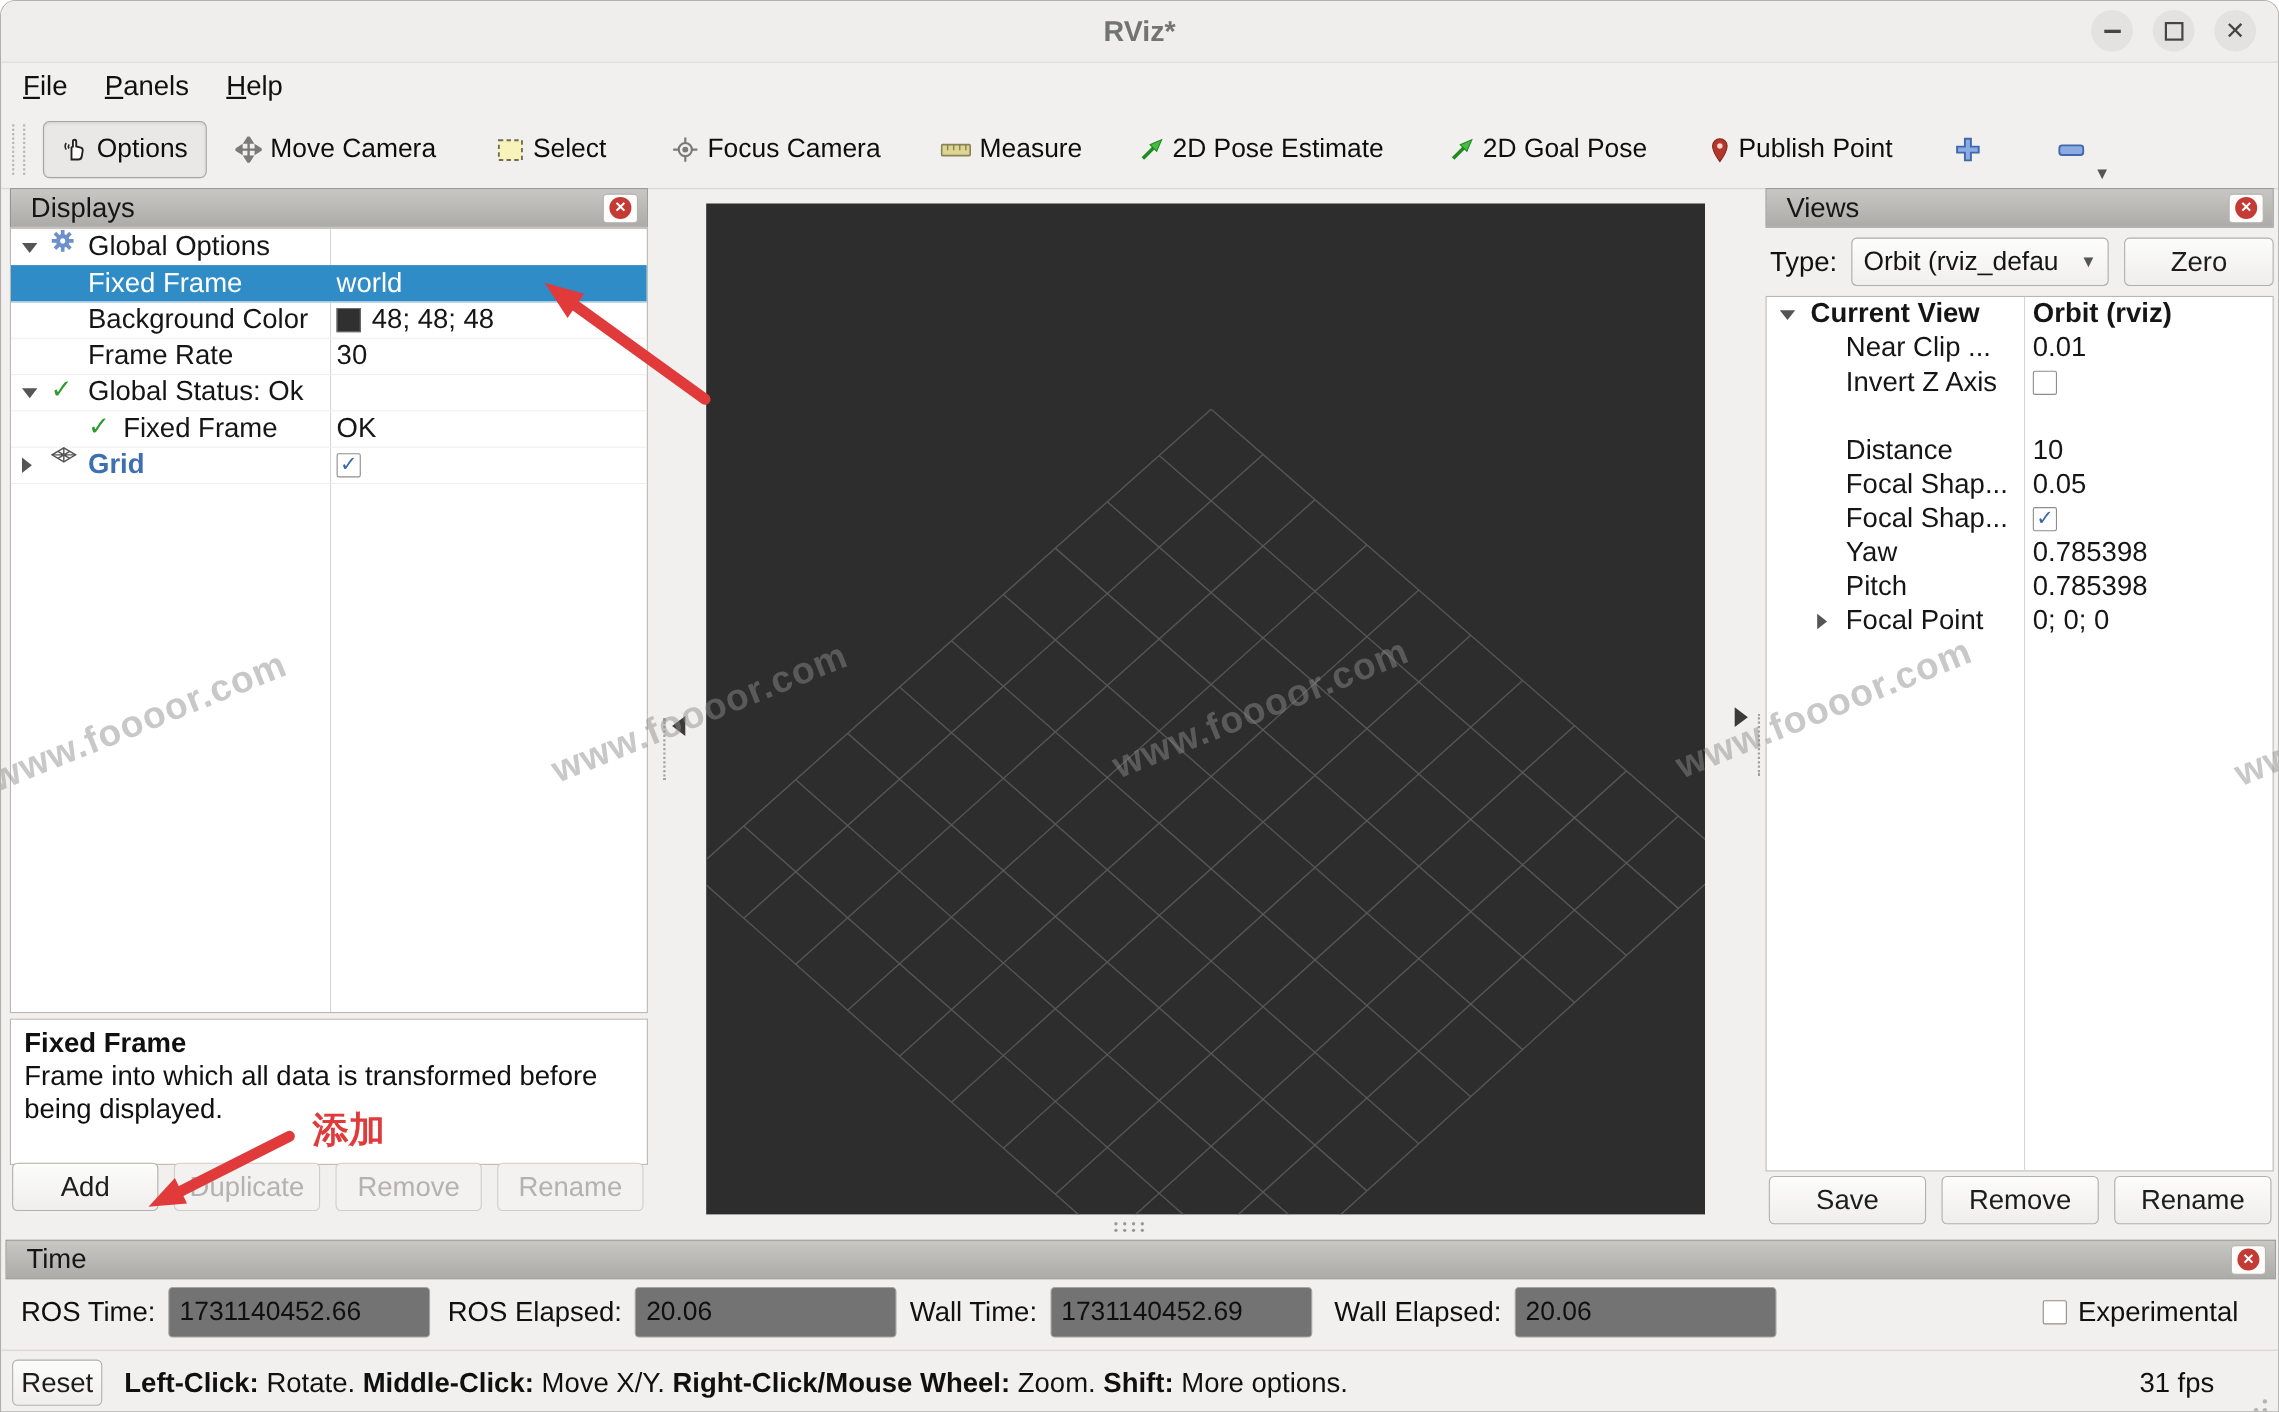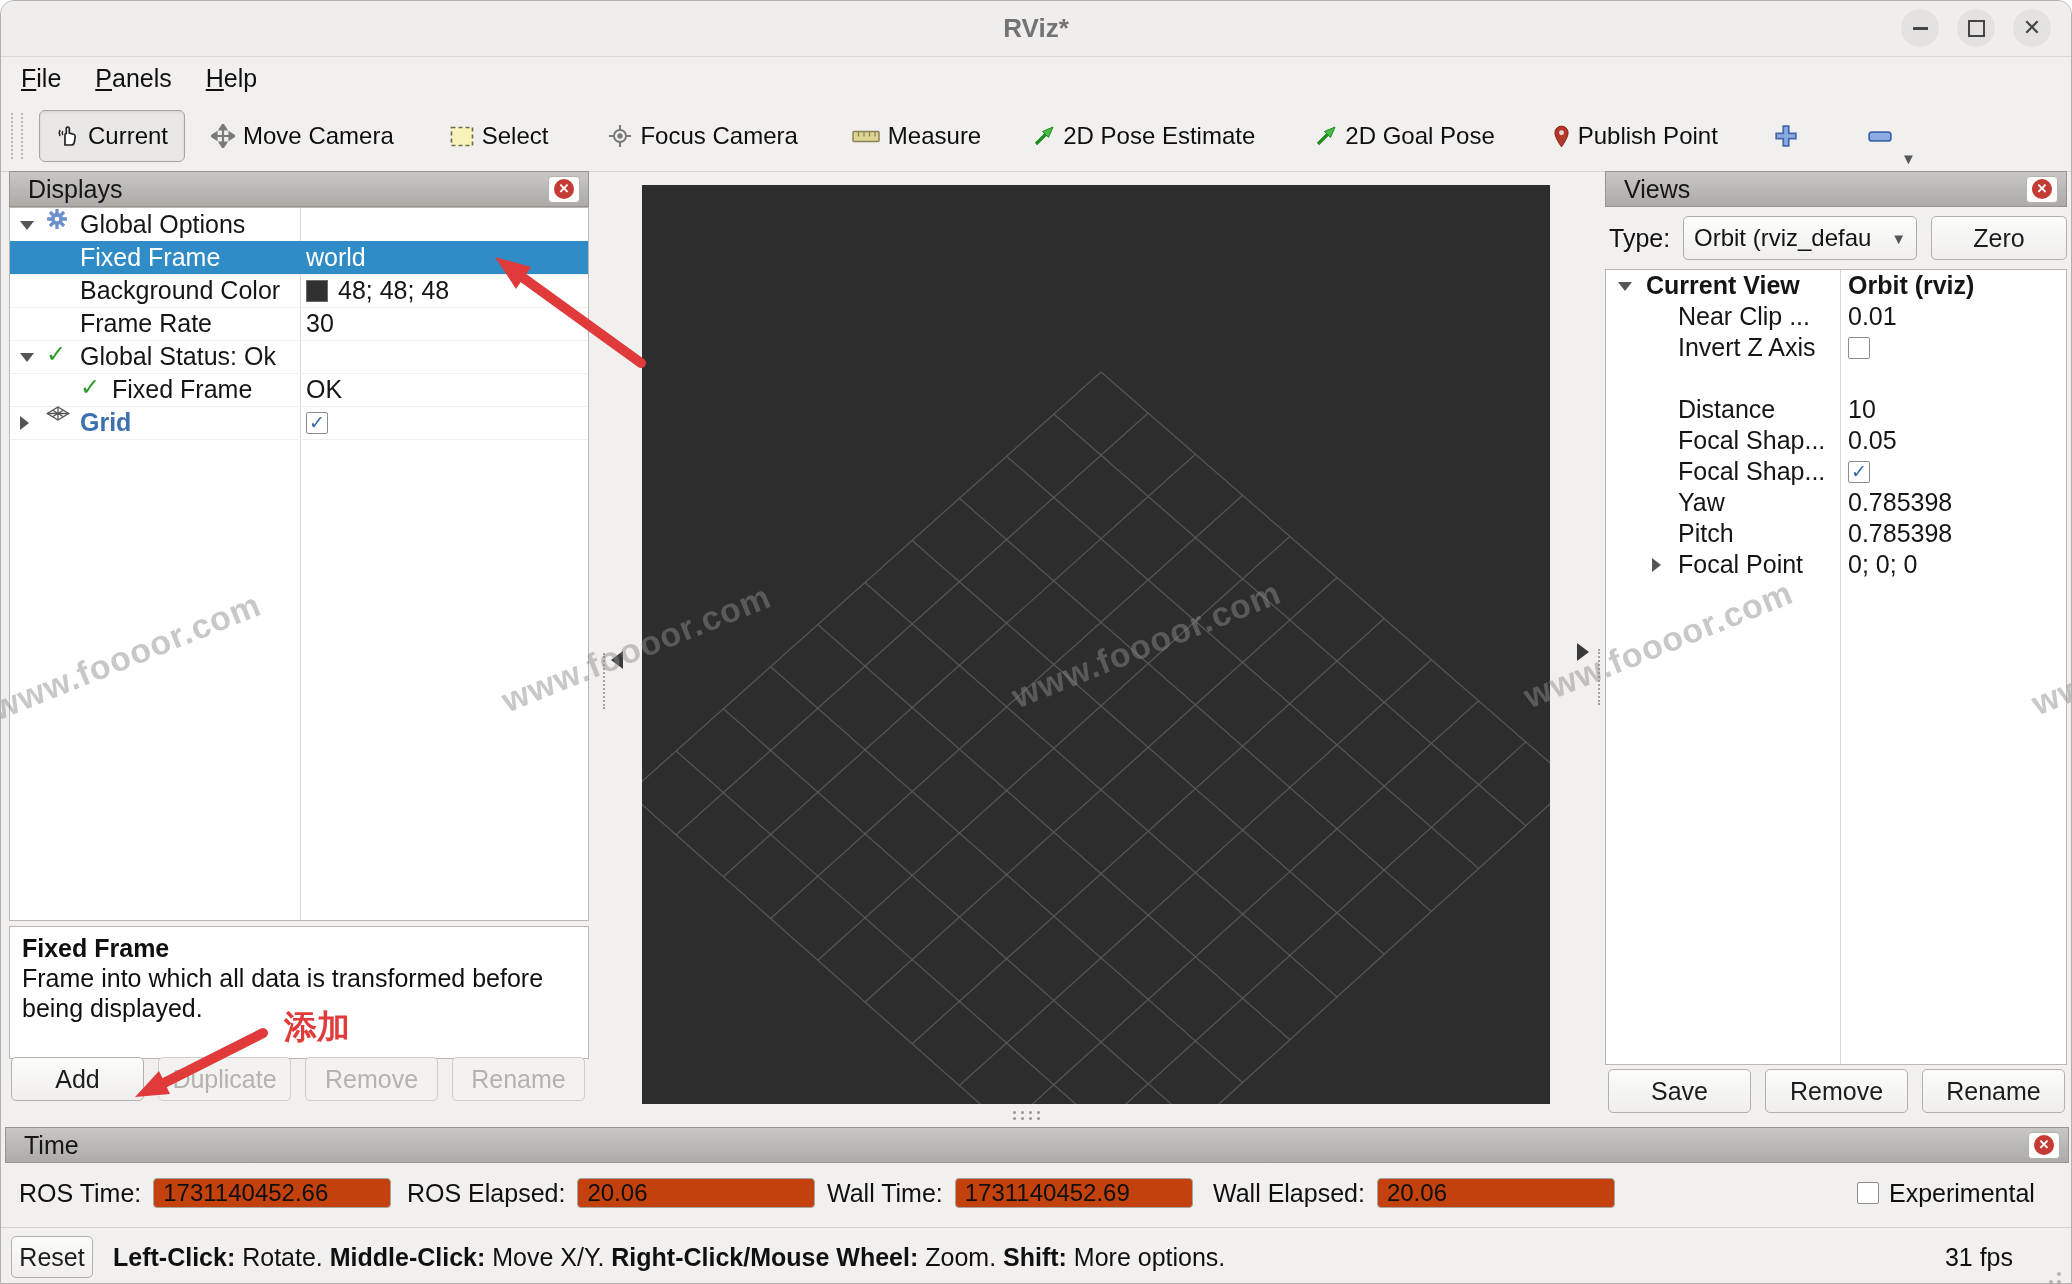--- a/index.html
+++ b/index.html
@@ -86,22 +86,22 @@
   #type-select{position:absolute;left:78px;top:3px;width:234px;height:44px;background:linear-gradient(#fdfdfc,#f0efed);
                border:1px solid #aeaca9;border-radius:5px;display:flex;align-items:center;padding:0 10px;
                font-size:24px;color:#141414;box-sizing:border-box;}
   #type-select .tsv{flex:1;white-space:nowrap;overflow:hidden;}
   #type-select .caret{font-size:15px;color:#555;margin-left:4px;}
   #zero-btn{position:absolute;left:326px;top:3px;width:136px;height:44px;}
 
   
   #time-fields{position:absolute;left:0;top:1168px;right:0;height:48px;}
   .tfield{position:absolute;top:0;height:48px;display:flex;align-items:center;font-size:25px;color:#101010;}
-  .tfield input{width:238px;height:30px;margin-left:12px;border:1px solid #a7a5a2;border-radius:4px;
-                font-size:24px;padding:0 9px;font-family:inherit;color:#101010;background:#c2410c;box-sizing:border-box;}
+  .tfield input{width:238px;height:46px;margin-left:12px;border:1px solid #a7a5a2;border-radius:4px;
+                font-size:24px;padding:0 9px;font-family:inherit;color:#101010;background:#737373;box-sizing:border-box;}
   #experimental{position:absolute;left:1856px;top:0;height:48px;display:flex;align-items:center;gap:10px;font-size:25px;color:#101010;}
   #experimental .cb{position:static;}
 
   
   #statusbar{position:absolute;left:0;top:1226px;right:0;height:58px;border-top:1px solid #d5d3d0;}
   #reset-btn{position:absolute;left:10px;top:8px;width:82px;height:42px;}
   #status-text{position:absolute;left:112px;top:0;line-height:58px;font-size:25px;color:#101010;white-space:nowrap;}
   #status-text b{font-weight:bold;}
   #fps{position:absolute;right:58px;top:0;line-height:58px;font-size:25px;color:#101010;}
   .rgrip{position:absolute;right:10px;bottom:10px;width:4px;height:4px;border-radius:50%;background:#b5b3b0;
@@ -148,21 +148,21 @@
   <div id="toolbar">
     <div class="grip"></div>
     <div id="tools" style="display:flex;align-items:center;">
         <div class="tool active" style="margin-left: 16px;">
           <span class="ticon">
             <svg width="24" height="24" viewBox="0 0 24 24">
               <path d="M9 21 L9 11 Q9 9.3 10.3 9.3 L10.3 4.6 Q10.3 3 11.8 3 Q13.3 3 13.3 4.6 L13.3 9.2 L17.5 10.2 Q19.3 10.7 19.2 12.8 L18.4 17.8 Q17.9 21 15.3 21 Z" fill="#fff" stroke="#222" stroke-width="1.7"></path>
               <path d="M4.2 6 q-2 3 0 6 M6.8 7.2 q-1.3 1.9 0 3.8" stroke="#222" fill="none" stroke-width="1.4"></path>
             </svg>
           </span>
-          <span class="tool-label">Current</span>
+          <span class="tool-label">Options</span>
         </div>
         <div class="tool" style="margin-left: 22px;">
           <span class="ticon">
             <svg width="24" height="24" viewBox="0 0 24 24">
               <g stroke="#7a7a78" stroke-width="2.2" fill="#7a7a78">
                 <line x1="12" y1="5" x2="12" y2="19"></line>
                 <line x1="5" y1="12" x2="19" y2="12"></line>
                 <polygon points="12,0.5 8.8,5.5 15.2,5.5"></polygon>
                 <polygon points="12,23.5 8.8,18.5 15.2,18.5"></polygon>
                 <polygon points="0.5,12 5.5,8.8 5.5,15.2"></polygon>

